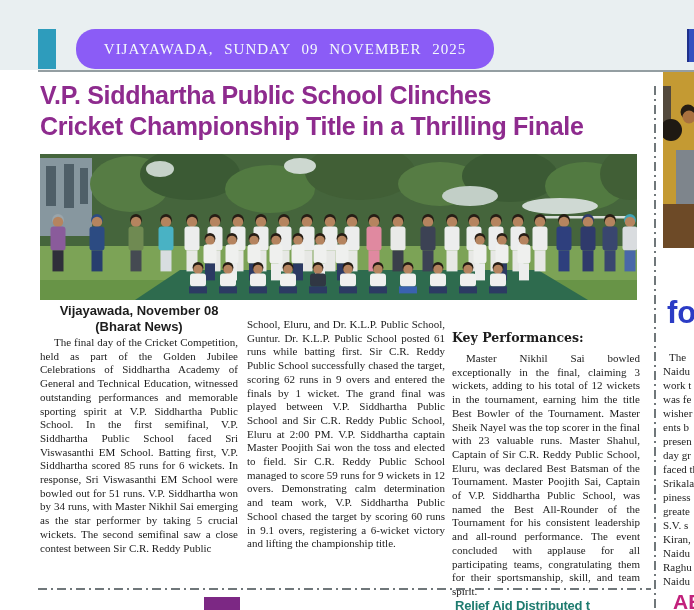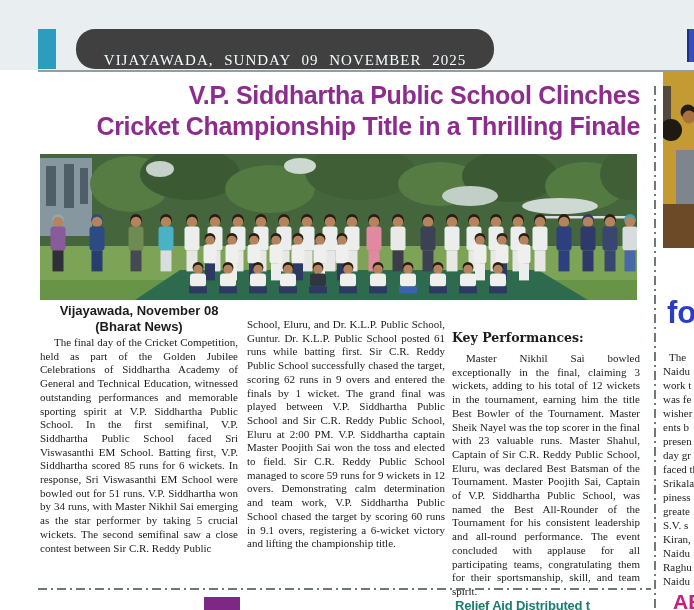--- a/index.html
+++ b/index.html
@@ -2,29 +2,29 @@
 <html><head>
 <meta charset="utf-8">
 <style>
   html,body{margin:0;padding:0;}
   body{width:694px;height:610px;overflow:hidden;background:#ffffff;
        font-family:"Liberation Serif", serif;color:#1c1c1c;}
   .page{position:relative;width:694px;height:610px;overflow:hidden;}
 
   .top-band{position:absolute;left:0;top:0;width:694px;height:70px;background:#e9eff1;}
   .masthead-strip{position:absolute;left:38px;top:29px;width:18px;height:40px;background:#2e9cbc;}
-  .masthead-bar{position:absolute;left:76px;top:29px;width:418px;height:40px;background:#404040;
-      display:flex;align-items:flex-end;justify-content:center;border-radius:19px;}
+  .masthead-bar{position:absolute;left:76px;top:29px;width:418px;height:40px;background:#8b5cf6;
+      display:flex;align-items:center;justify-content:center;border-radius:19px;}
   .masthead-bar span{color:#f4fbfc;font-family:"Liberation Serif", serif;font-size:15px;
       letter-spacing:1px;word-spacing:6px;white-space:nowrap;}
   .corner-blue{position:absolute;left:687px;top:29px;width:7px;height:33px;background:#3450c0;
       border-left:2px solid #1e2f8a;}
   .header-rule{position:absolute;left:38px;top:70px;width:656px;height:2px;background:#949ea2;}
 
-  .headline{position:absolute;left:40px;top:80px;width:600px;text-align:right;
+  .headline{position:absolute;left:40px;top:80px;width:600px;text-align:left;
       color:#8e2b8e;font-family:"Liberation Sans", sans-serif;font-weight:bold;
       font-size:25px;line-height:31px;letter-spacing:-0.3px;}
 
   .photo{position:absolute;left:40px;top:154px;width:597px;height:146px;display:block;}
 
   .col{position:absolute;}
   .col1{left:40px;top:303px;width:198px;}
   .col2{left:247px;top:316px;width:198px;}
   .col3{left:452px;top:305px;width:188px;margin-top:25px;}
   .dateline{text-align:center;font-weight:bold;font-size:13px;line-height:15.5px;

